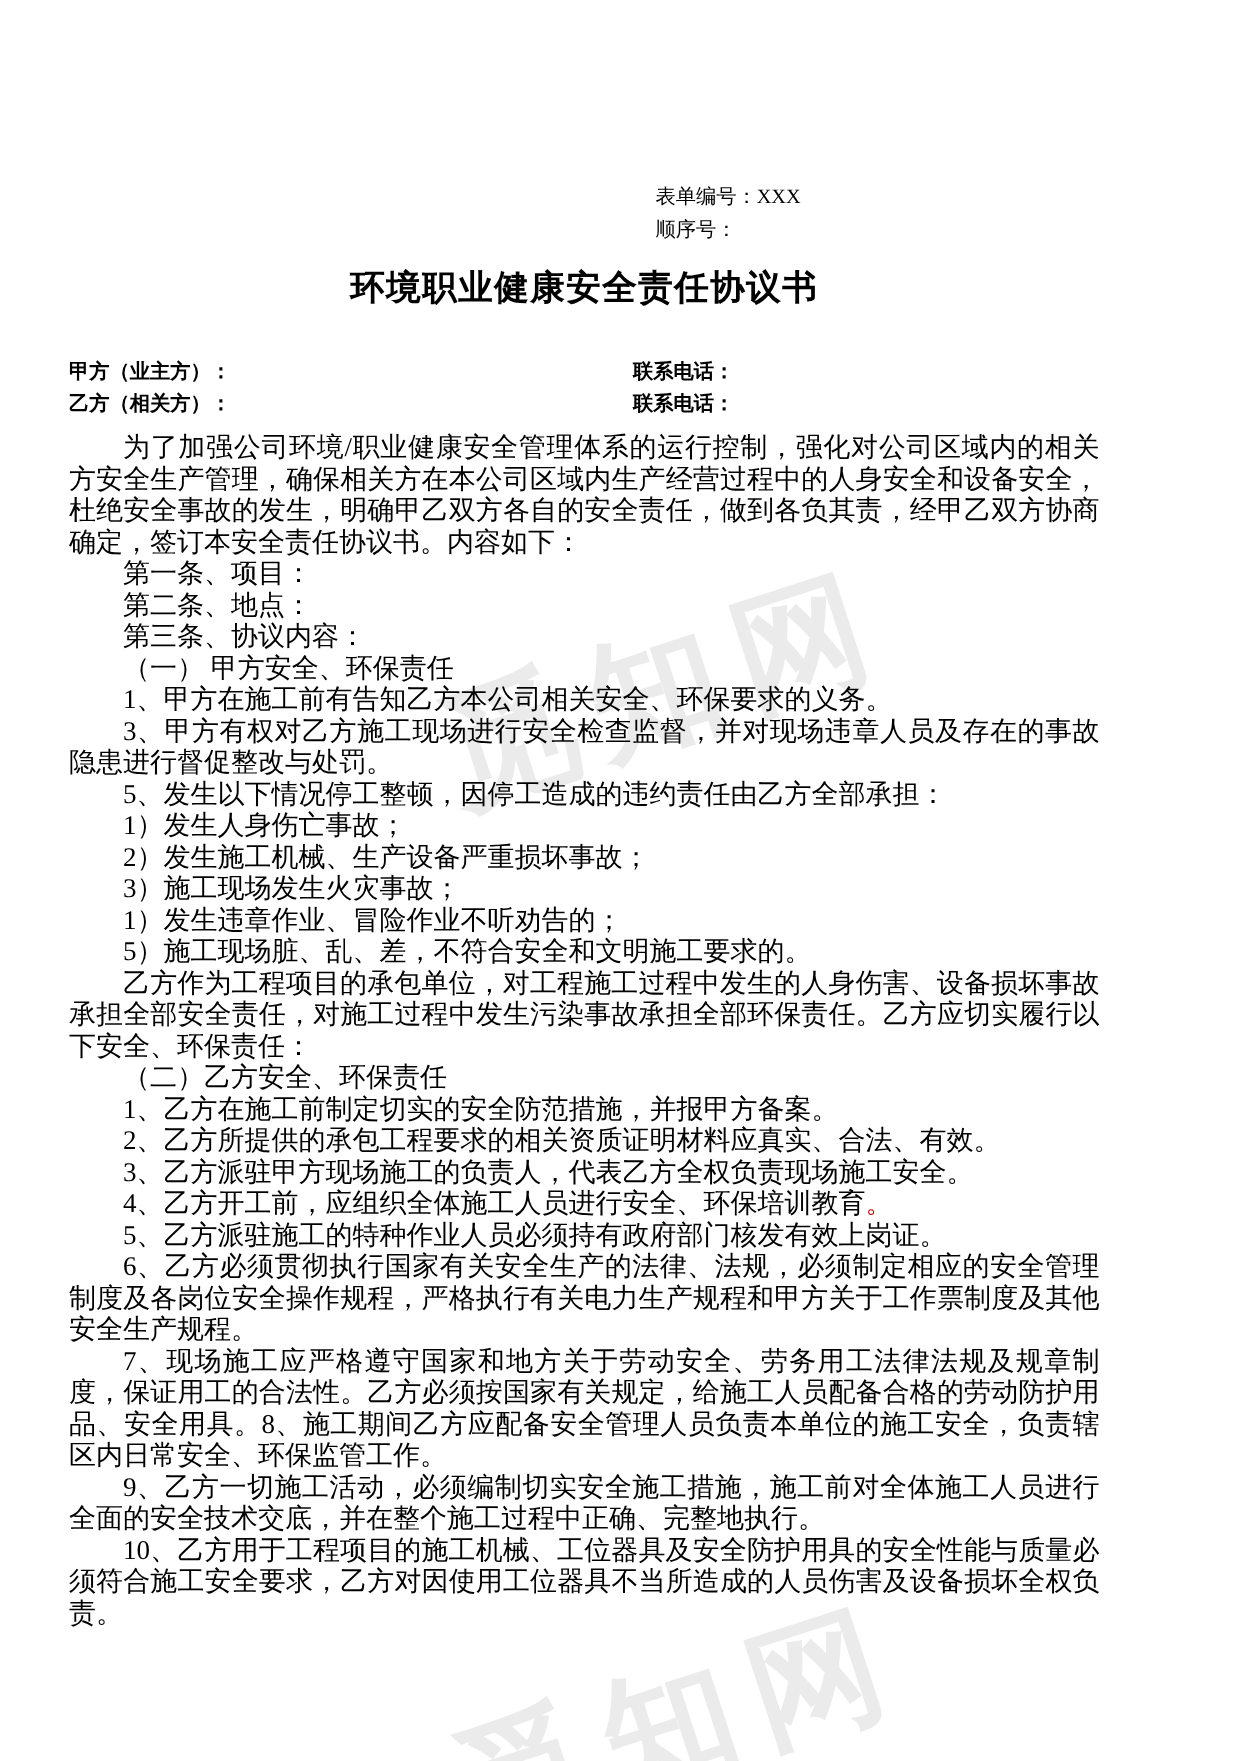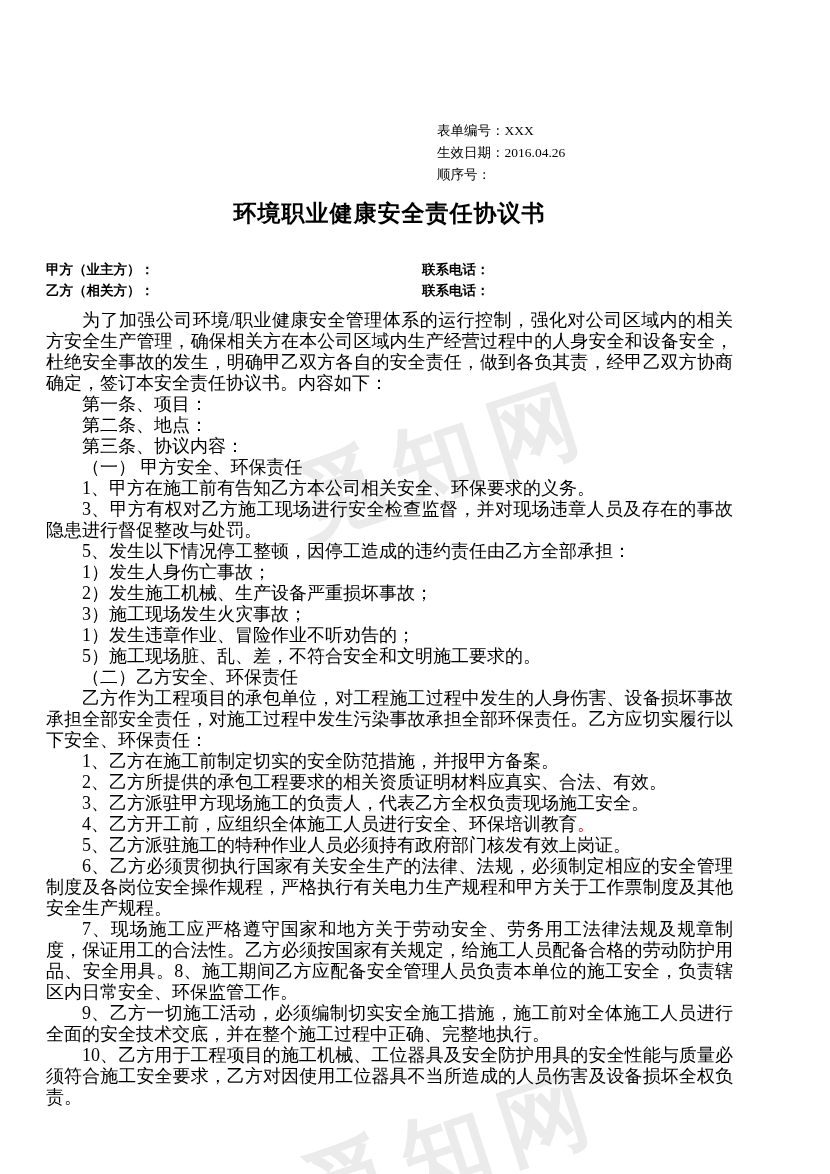--- a/index.html
+++ b/index.html
@@ -70,21 +70,20 @@
 
   <div class="watermark wm-center">觅知网</div>
   <div class="watermark wm-bottom">觅知网</div>
 
   <div class="content">
 
     <div class="meta-block">
 
         <div class="meta-line"><span>表单编号：</span><span>XXX</span></div>
 
-        <div class="meta-line"><span>生效日期：</span><span>2016.04.26</span></div>
 
         <div class="meta-line"><span>顺序号：</span><span></span></div>
       </div>
 
     <h1 class="title">环境职业健康安全责任协议书</h1>
 
     <div class="parties">
 
         <div class="party-row">
           <span class="party-name">甲方（业主方）：</span>
@@ -120,23 +119,23 @@
         <p><span>1）发生人身伤亡事故；</span><span class="red-suffix"></span></p>
 
         <p><span>2）发生施工机械、生产设备严重损坏事故；</span><span class="red-suffix"></span></p>
 
         <p><span>3）施工现场发生火灾事故；</span><span class="red-suffix"></span></p>
 
         <p><span>1）发生违章作业、冒险作业不听劝告的；</span><span class="red-suffix"></span></p>
 
         <p><span>5）施工现场脏、乱、差，不符合安全和文明施工要求的。</span><span class="red-suffix"></span></p>
 
+        <p><span>乙方作为工程项目的承包单位，对工程施工过程中发生的人身伤害、设备损坏事故承担全部安全责任，对施工过程中发生污染事故承担全部环保责任。乙方应切实履行以下安全、环保责任：</span><span class="red-suffix"></span></p>
+
         <p><span>（二）乙方安全、环保责任</span><span class="red-suffix"></span></p>
-
-        <p><span>乙方作为工程项目的承包单位，对工程施工过程中发生的人身伤害、设备损坏事故承担全部安全责任，对施工过程中发生污染事故承担全部环保责任。乙方应切实履行以下安全、环保责任：</span><span class="red-suffix"></span></p>
 
         <p><span>1、乙方在施工前制定切实的安全防范措施，并报甲方备案。</span><span class="red-suffix"></span></p>
 
         <p><span>2、乙方所提供的承包工程要求的相关资质证明材料应真实、合法、有效。</span><span class="red-suffix"></span></p>
 
         <p><span>3、乙方派驻甲方现场施工的负责人，代表乙方全权负责现场施工安全。</span><span class="red-suffix"></span></p>
 
         <p><span>4、乙方开工前，应组织全体施工人员进行安全、环保培训教育</span><span class="red-suffix">。</span></p>
 
         <p><span>5、乙方派驻施工的特种作业人员必须持有政府部门核发有效上岗证。</span><span class="red-suffix"></span></p>

